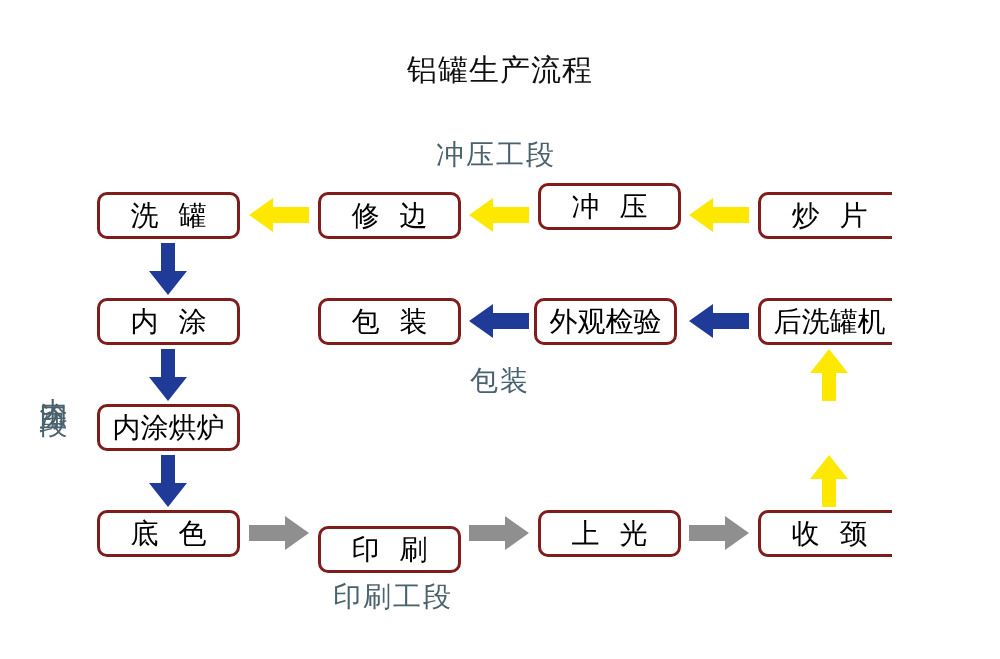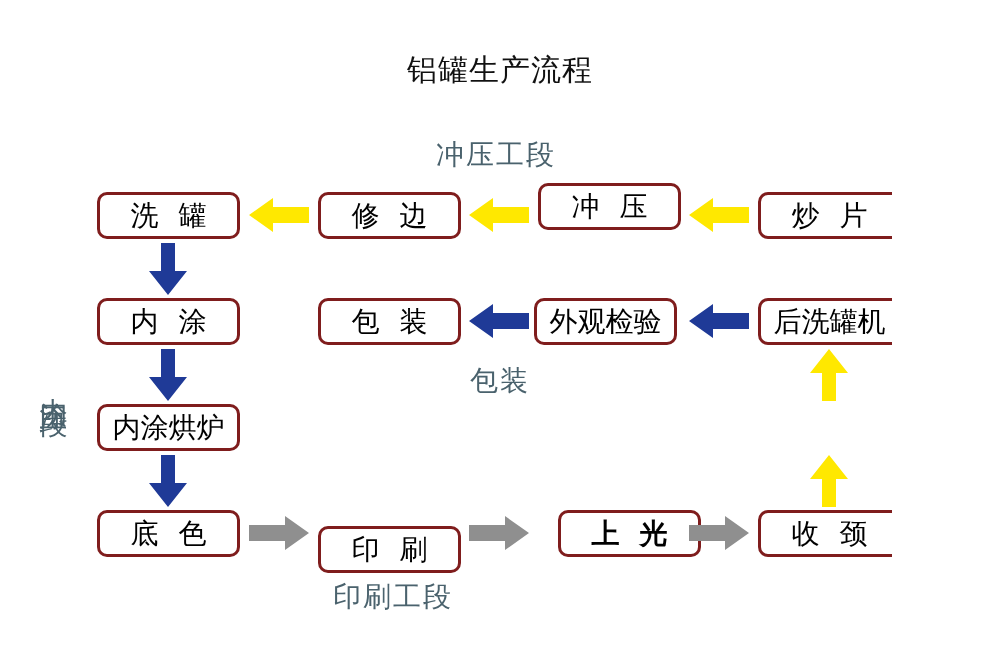--- a/index.html
+++ b/index.html
@@ -45,21 +45,21 @@
 
   <div class="node" style="left:97px;top:298px;">内 涂</div>
   <div class="node" style="left:318px;top:298px;">包 装</div>
   <div class="node" style="left:534px;top:298px;">外观检验</div>
   <div class="node" style="left:758px;top:298px;">后洗罐机</div>
 
   <div class="node" style="left:97px;top:404px;">内涂烘炉</div>
 
   <div class="node" style="left:97px;top:510px;">底 色</div>
   <div class="node" style="left:318px;top:510px;margin-top:16px;">印 刷</div>
-  <div class="node" style="left:558px;top:510px;font-weight:bold;">上 光</div>
+  <div class="node" style="left:538px;top:510px;">上 光</div>
   <div class="node" style="left:758px;top:510px;">收 颈</div>
 
   <svg class="arrow" style="left:249px;top:198px;" width="60" height="34">
     <polygon points="0,17 24,0 24,9 60,9 60,25 24,25 24,34" fill="#FFE800"></polygon>
   </svg>
   <svg class="arrow" style="left:469px;top:198px;" width="60" height="34">
     <polygon points="0,17 24,0 24,9 60,9 60,25 24,25 24,34" fill="#FFE800"></polygon>
   </svg>
   <svg class="arrow" style="left:689px;top:198px;" width="60" height="34">
     <polygon points="0,17 24,0 24,9 60,9 60,25 24,25 24,34" fill="#FFE800"></polygon>

